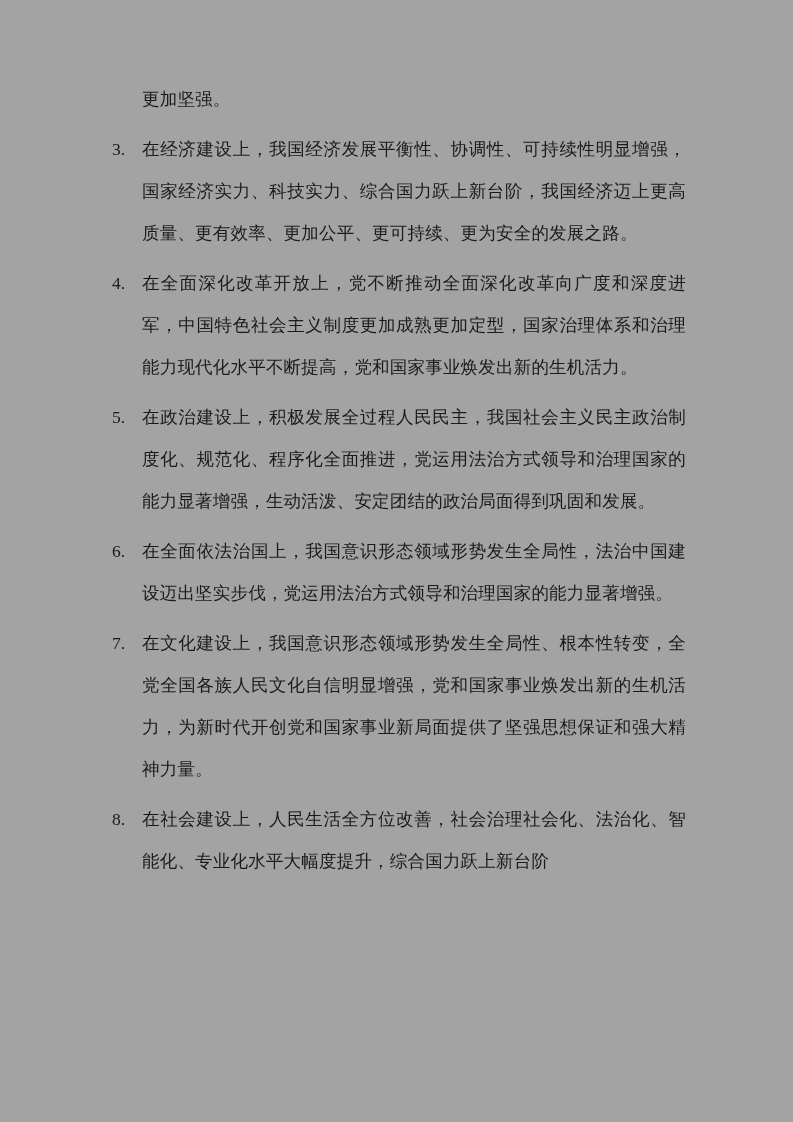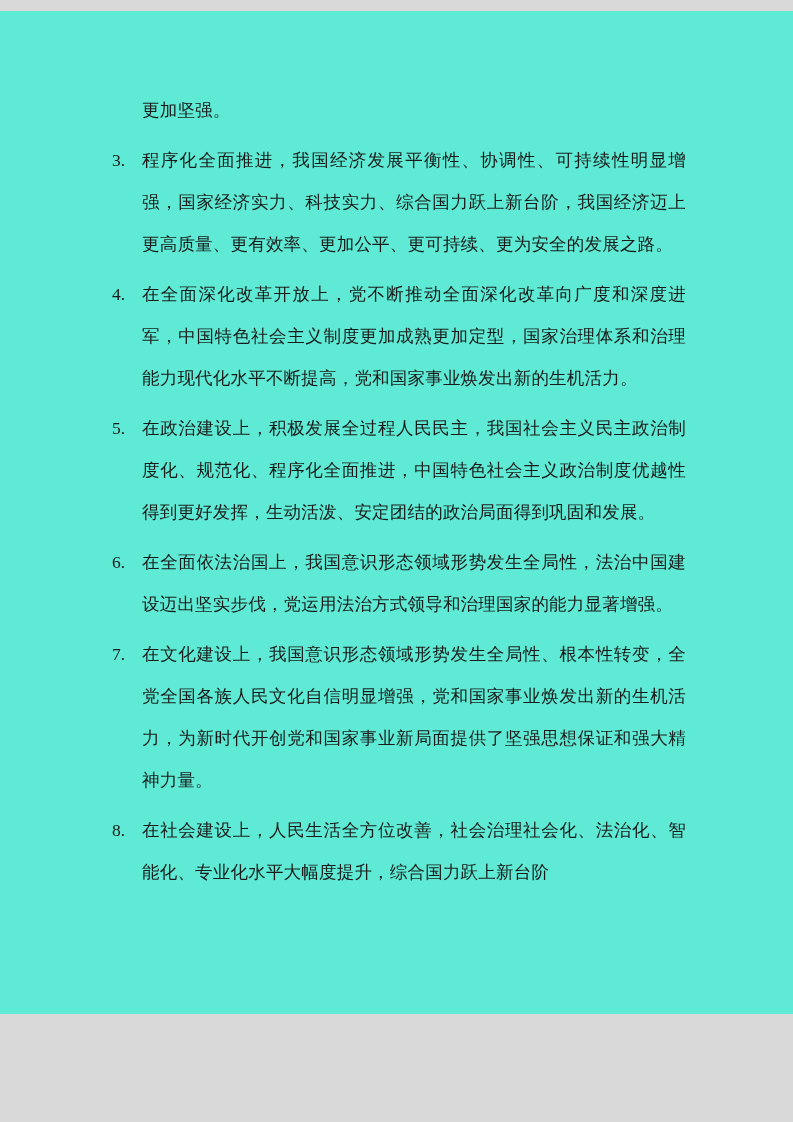--- a/index.html
+++ b/index.html
@@ -5,23 +5,23 @@
   html, body {
     margin: 0;
     padding: 0;
     background: #d9d9d9;
   }
   body {
     font-family: "Liberation Sans", sans-serif;
   }
   .page {
     width: 793px;
-    height: 1003px;
-    background: #5eead4;
-    margin: 11px auto;
+    height: 1122px;
+    background: #a3a3a3;
+    margin: 0 auto;
     position: relative;
     box-sizing: border-box;
     overflow: hidden;
   }
   .content {
     position: absolute;
     left: 100px;
     top: 78px;
     width: 586px;
   }
@@ -64,31 +64,31 @@
 
 <div class="page">
   <div class="content">
 
     <div class="para-continuation">
       <div class="body-text no-justify">更加坚强。</div>
     </div>
 
     <div class="para">
       <div class="marker">3.</div>
-      <div class="body-text">程序化全面推进，我国经济发展平衡性、协调性、可持续性明显增强，国家经济实力、科技实力、综合国力跃上新台阶，我国经济迈上更高质量、更有效率、更加公平、更可持续、更为安全的发展之路。</div>
+      <div class="body-text">在经济建设上，我国经济发展平衡性、协调性、可持续性明显增强，国家经济实力、科技实力、综合国力跃上新台阶，我国经济迈上更高质量、更有效率、更加公平、更可持续、更为安全的发展之路。</div>
     </div>
 
     <div class="para">
       <div class="marker">4.</div>
       <div class="body-text">在全面深化改革开放上，党不断推动全面深化改革向广度和深度进军，中国特色社会主义制度更加成熟更加定型，国家治理体系和治理能力现代化水平不断提高，党和国家事业焕发出新的生机活力。</div>
     </div>
 
     <div class="para">
       <div class="marker">5.</div>
-      <div class="body-text">在政治建设上，积极发展全过程人民民主，我国社会主义民主政治制度化、规范化、程序化全面推进，中国特色社会主义政治制度优越性得到更好发挥，生动活泼、安定团结的政治局面得到巩固和发展。</div>
+      <div class="body-text">在政治建设上，积极发展全过程人民民主，我国社会主义民主政治制度化、规范化、程序化全面推进，党运用法治方式领导和治理国家的能力显著增强，生动活泼、安定团结的政治局面得到巩固和发展。</div>
     </div>
 
     <div class="para">
       <div class="marker">6.</div>
       <div class="body-text">在全面依法治国上，我国意识形态领域形势发生全局性，法治中国建设迈出坚实步伐，党运用法治方式领导和治理国家的能力显著增强。</div>
     </div>
 
     <div class="para">
       <div class="marker">7.</div>
       <div class="body-text">在文化建设上，我国意识形态领域形势发生全局性、根本性转变，全党全国各族人民文化自信明显增强，党和国家事业焕发出新的生机活力，为新时代开创党和国家事业新局面提供了坚强思想保证和强大精神力量。</div>

